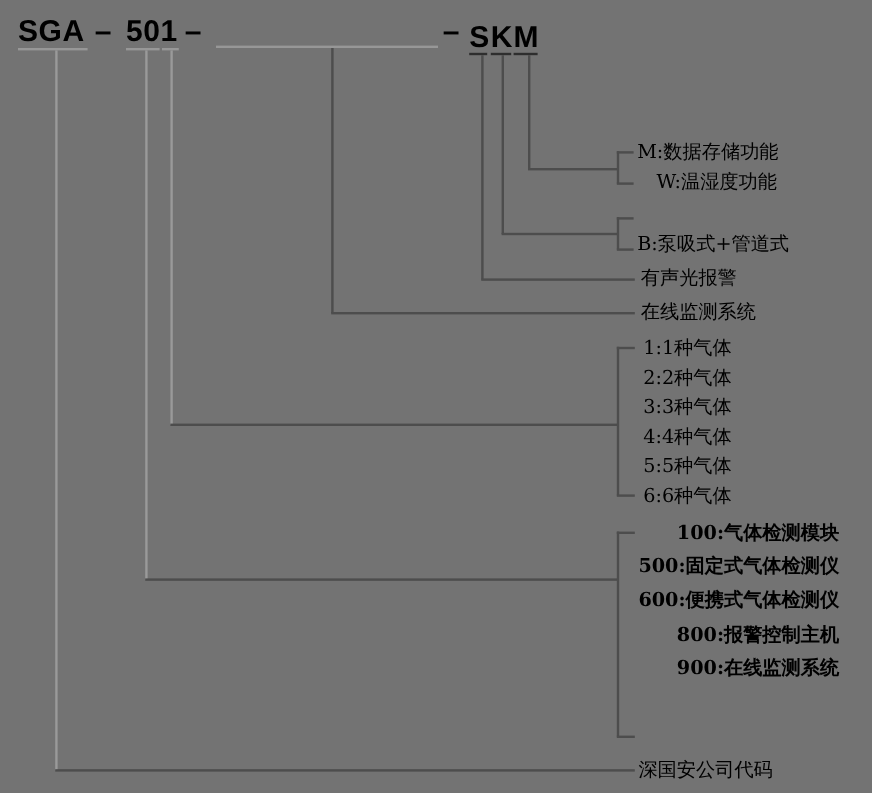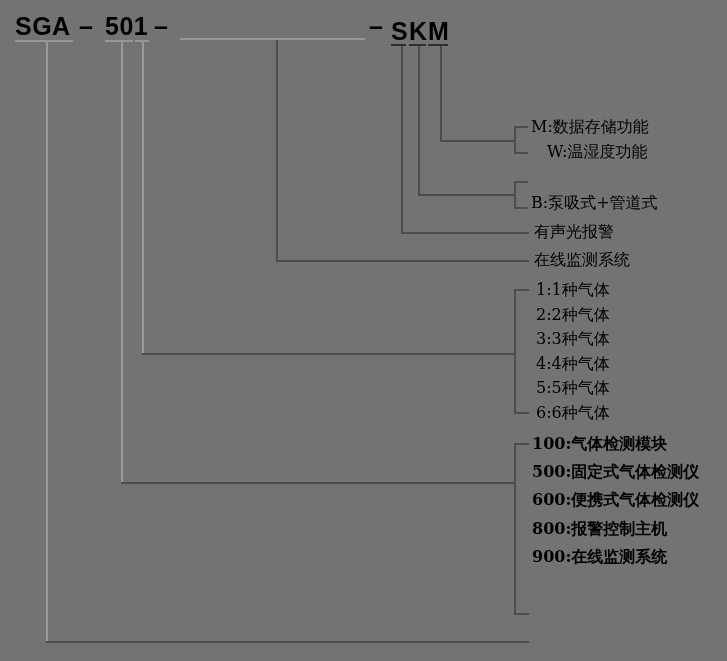--- a/index.html
+++ b/index.html
@@ -35,20 +35,21 @@
     color:#000;
     white-space:nowrap;
     height:22px;line-height:22px;
   }
   .list{
     position:absolute;
     font-family:"DejaVu Serif","Liberation Serif",serif;
     font-size:16px;
     color:#000;
     white-space:nowrap;
+    text-align:right;
   }
   .list.gas .item{height:24.5px;line-height:24.5px;}
   .list.series .item{height:28.2px;line-height:28.2px;font-weight:bold;}
 </style>
 </head>
 <body>
 
 <div class="canvas">
 
   <span class="code" style="left:15px;top:12px">SGA</span>
@@ -116,14 +117,15 @@
   </div>
 
   <div class="list series" style="left:532px;top:430px">
     <div class="item">100:气体检测模块</div>
     <div class="item">500:固定式气体检测仪</div>
     <div class="item">600:便携式气体检测仪</div>
     <div class="item">800:报警控制主机</div>
     <div class="item">900:在线监测系统</div>
   </div>
 
+  <div class="lbl" style="left:532px;top:631px">深国安公司代码</div>
 
 </div>
 
 </body></html>

